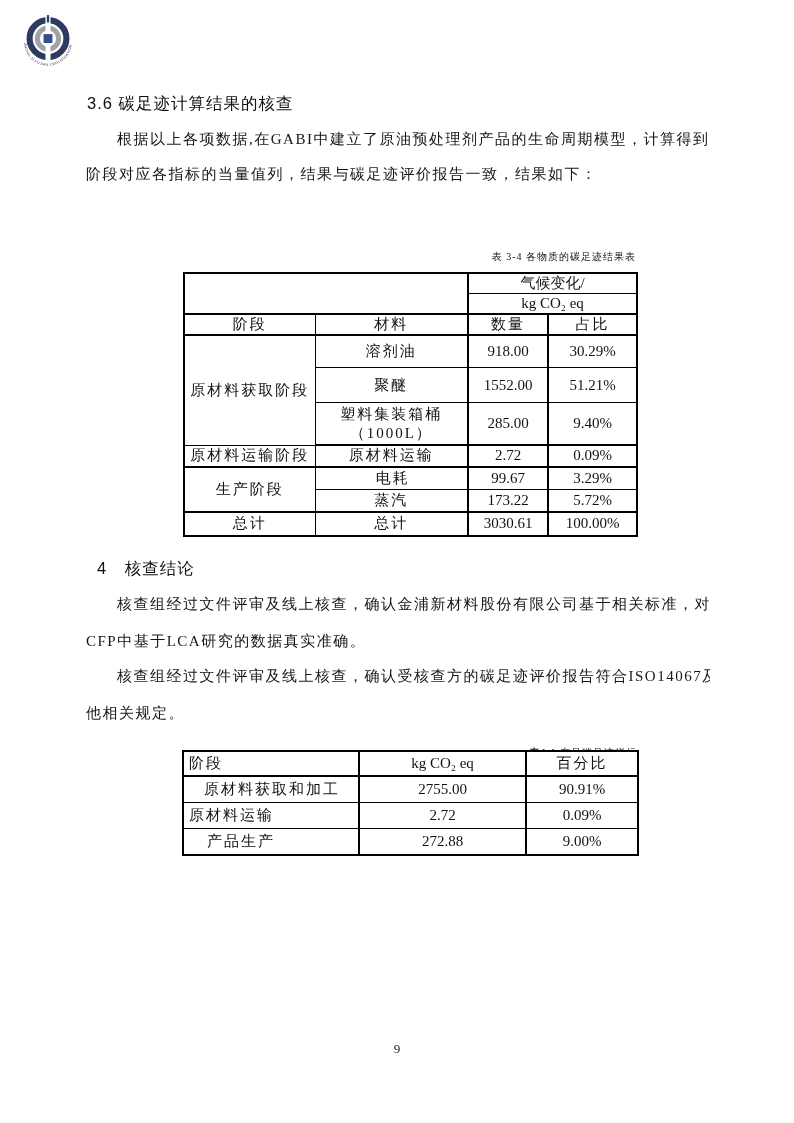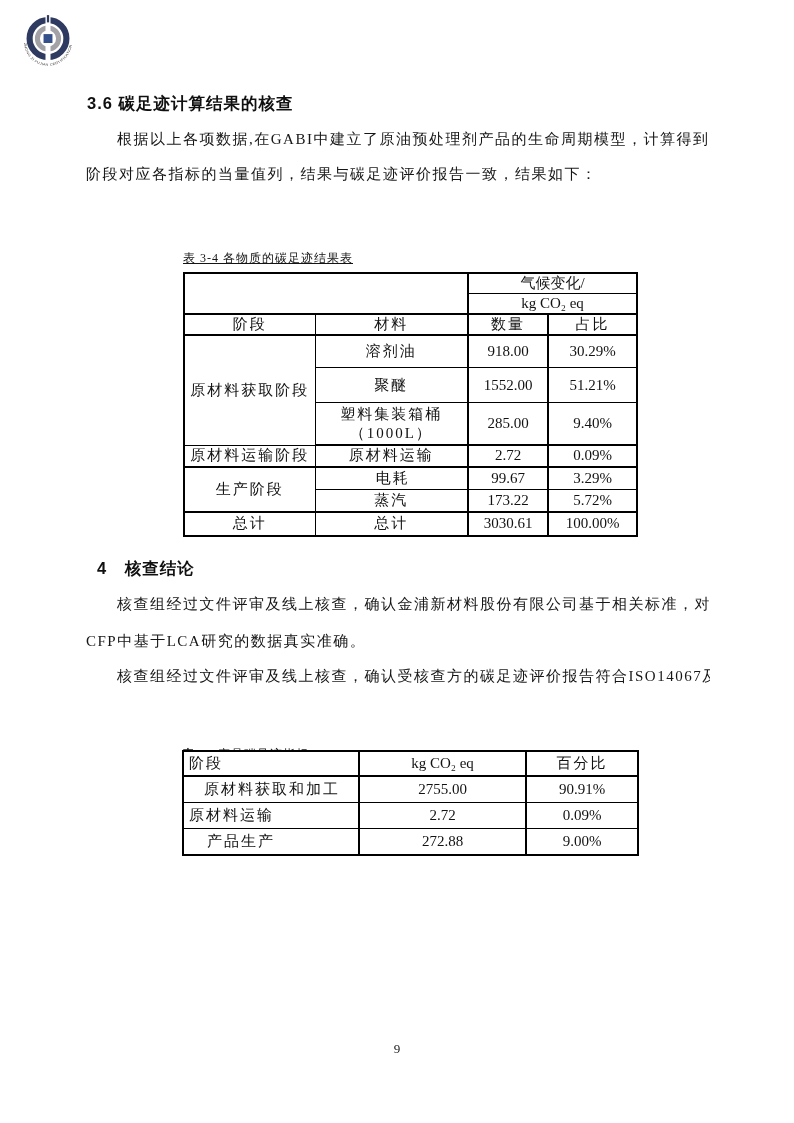--- a/index.html
+++ b/index.html
@@ -8,30 +8,30 @@
     background:#ffffff;overflow:hidden;
     font-family:"Liberation Serif","DejaVu Serif",serif;
     color:#141414;
   }
   
   .logo{position:absolute;left:20px;top:14px;width:56px;height:58px;}
   
   .heading{
     position:absolute;left:87px;
     font-family:"Liberation Sans","DejaVu Sans",sans-serif;
-    font-weight:bold;font-size:16.5px;letter-spacing:1px;color:#101010;
+    font-weight:normal;font-size:16.5px;letter-spacing:1px;color:#101010;
   }
   
   .para{position:absolute;left:86px;width:624px;font-size:15px;color:#161616;}
   .pline{height:35px;line-height:35px;letter-spacing:1.5px;overflow:hidden;white-space:nowrap;}
   .pline.sp36{height:36.5px;line-height:36.5px;}
   .indent{text-indent:31px;}
   .jlast{text-align:justify;text-align-last:justify;}
   
-  .tcaption{position:absolute;text-align:left;font-size:12px;letter-spacing:1px;color:#141414;text-decoration:underline;}
+  .tcaption{position:absolute;text-align:right;font-size:10px;letter-spacing:1px;color:#141414;}
   .tcaption b{font-weight:bold;}
   
   table{border-collapse:collapse;position:absolute;table-layout:fixed;
         font-size:15px;color:#121212;background:#fff;}
   td{border:1px solid #000;text-align:center;vertical-align:middle;padding:0 3px;overflow:hidden;margin-left:38px;}
   .t34{left:183px;top:272px;width:453px;border:2px solid #000;}
   .t41{left:182px;top:750px;width:455px;border:2px solid #000;}
   .t41 td{border-width:1px 2px;}
   .cjk{letter-spacing:2px;}
   .vthick{border-left-width:2px;}
@@ -139,20 +139,21 @@
 
   <div class="heading" style="top:558px;margin-left:10px;">4　核查结论</div>
 
   <div class="para" style="top:586px;">
     <div class="pline sp36 indent jlast">核查组经过文件评审及线上核查，确认金浦新材料股份有限公司基于相关标准，对</div>
     <div class="pline sp36">CFP中基于LCA研究的数据真实准确。</div>
   </div>
 
   <div class="para" style="top:658px;">
     <div class="pline sp36 indent jlast">核查组经过文件评审及线上核查，确认受核查方的碳足迹评价报告符合ISO14067及其</div>
+    <div class="pline sp36">他相关规定。</div>
   </div>
 
   <div class="tcaption" style="left:182px;top:730px;width:455px;margin-top:16px;">
     <b>表4-1</b><span> 产品碳足迹指标</span>
   </div>
 
   <table class="t41">
     <colgroup>
         <col style="width:176px">
         <col style="width:167px">

